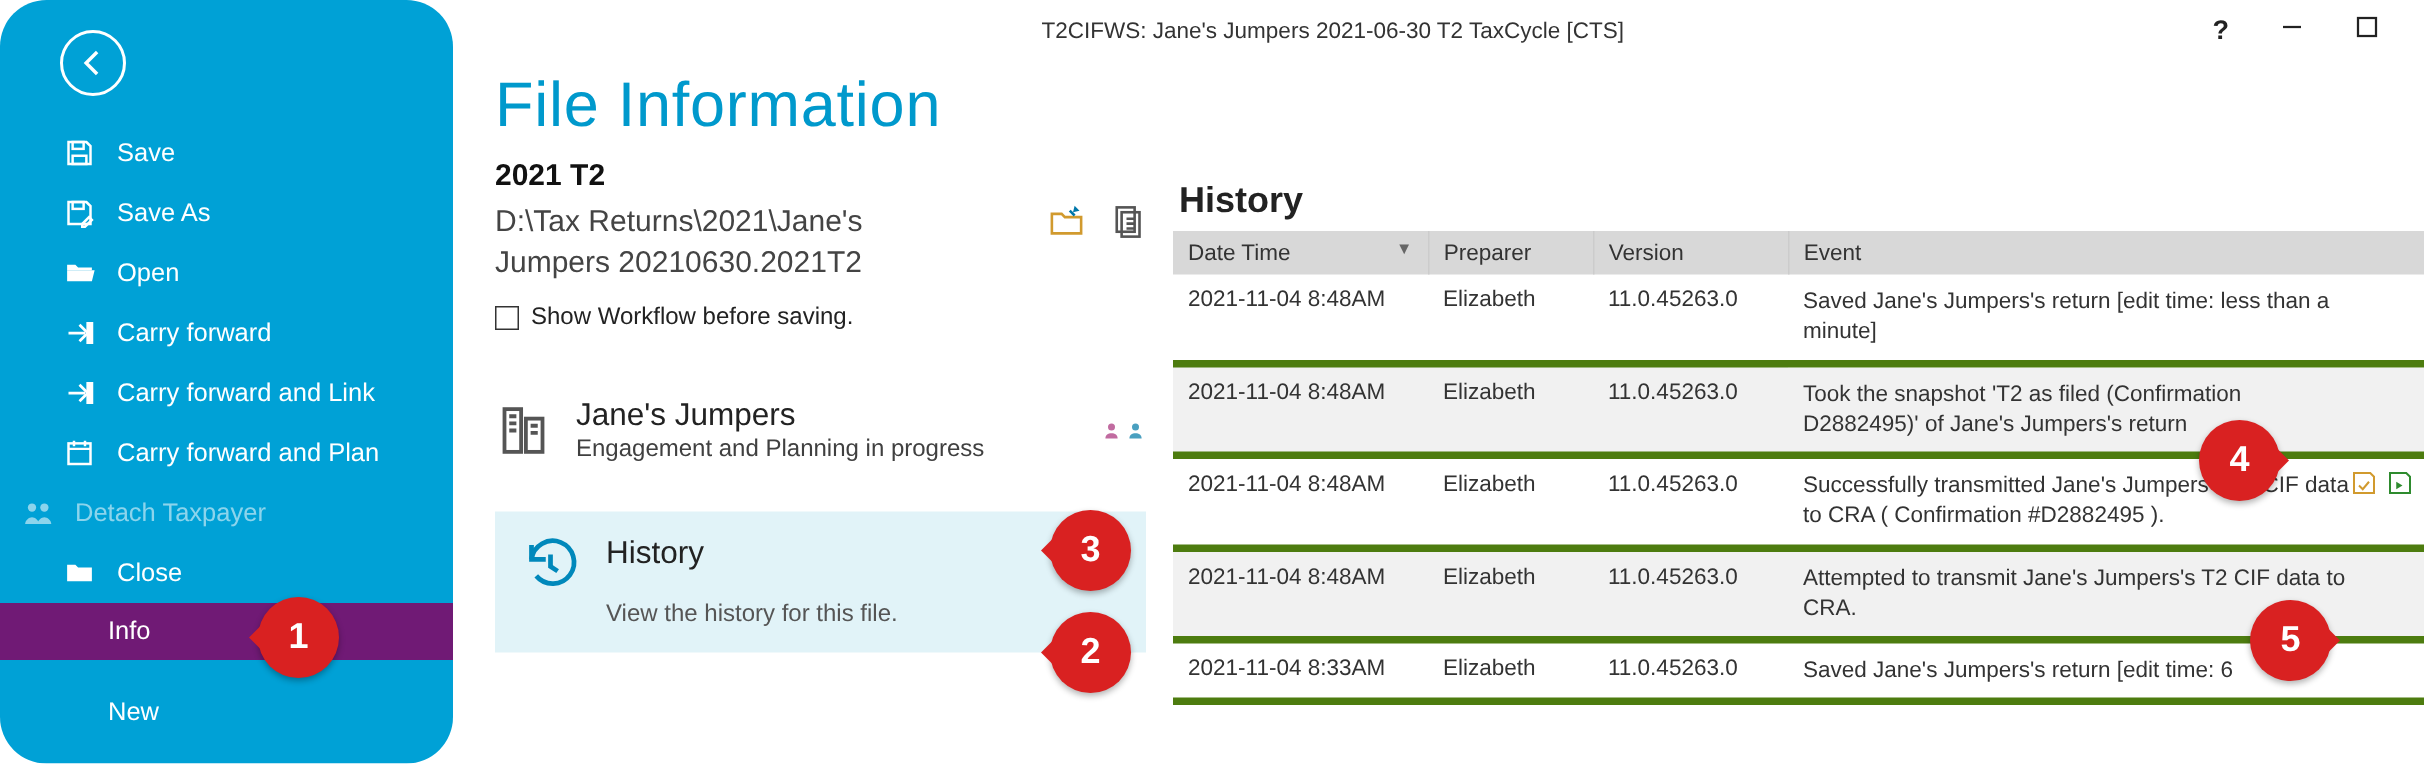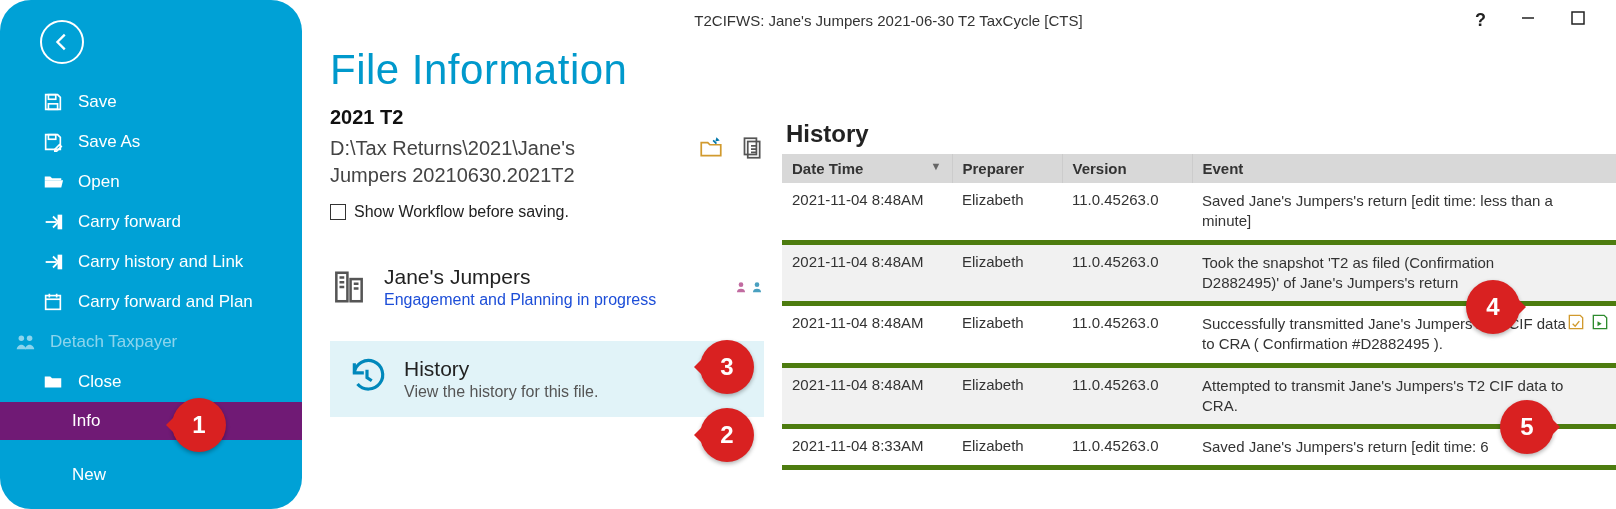--- a/index.html
+++ b/index.html
@@ -26,30 +26,30 @@
   .subhead { font-size: 20px; font-weight: 700; color: #111; margin-bottom: 6px; }
   .pathrow { display: flex; align-items: flex-start; gap: 8px; }
   .pathrow .path { font-size: 20px; color: #444; max-width: 300px; line-height: 1.35; }
   .pathrow .actions { margin-left: auto; display: flex; gap: 14px; }
   .pathrow .actions svg { width: 26px; height: 26px; cursor: pointer; }
   .checkrow { display: flex; align-items: center; gap: 8px; margin-top: 14px; font-size: 16px; color: #222; cursor: pointer; }
   .checkrow .box { width: 16px; height: 16px; border: 1.5px solid #333; }
   .client-row { display: flex; align-items: center; gap: 16px; margin-top: 44px; }
   .client-row .bico { width: 38px; height: 38px; }
   .client-row .txt .name { font-size: 21px; font-weight: 500; color: #222; }
-  .client-row .txt .status { font-size: 16px; color: #1d4ed8; margin-top: 2px; }
+  .client-row .txt .status { font-size: 16px; color: #404040; margin-top: 2px; }
   .client-row .pico { margin-left: auto; display:flex; gap:2px; }
   .history-card { background: #e1f3f8; margin-top: 32px; padding: 16px 18px; display: flex; gap: 18px; align-items: flex-start; cursor: pointer; }
   .history-card .hico { width: 38px; height: 38px; }
   .history-card .txt .t { font-size: 21px; font-weight: 500; color: #222; }
-  .history-card .txt .d { font-size: 16px; color: #555; margin-top: 2px; text-align: center; }
+  .history-card .txt .d { font-size: 16px; color: #555; margin-top: 20px; text-align: center; }
   .rightpanel { flex: 1; padding-top: 80px; overflow: hidden; }
   .rightpanel h2 { font-size: 24px; font-weight: 700; margin-bottom: 6px; margin-left: 4px;}
   table.hist { width: 100%; border-collapse: collapse; table-layout: fixed; }
-  table.hist thead th { background: #d8d8d8; font-weight: 700; font-size: 15px; color: #333; text-align: left; padding: 6px 10px; border-right: 1px solid #ccc; }
+  table.hist thead th { background: #d8d8d8; font-weight: 400; font-size: 15px; color: #333; text-align: left; padding: 6px 10px; border-right: 1px solid #ccc; }
   table.hist thead th:last-child { border-right: none; }
   table.hist thead th .sort { float: right; color: #666; font-size: 11px; }
   table.hist tbody td { padding: 8px 10px; font-size: 15px; color: #333; vertical-align: top; border-bottom: 5px solid #4d7c0f; }
   table.hist tbody tr.alt { background: #f1f1f1; }
   table.hist td.event { line-height: 1.35; position: relative; padding-right: 50px;}
   .row-actions { position: absolute; right: 6px; top: 6px; display: flex; gap: 4px; }
   .row-actions svg { width: 20px; height: 20px; cursor: pointer; }
   
   .callout { position: absolute; width: 54px; height: 54px; border-radius: 50%; background: #d92121; color: #fff; font-size: 24px; font-weight: 600; display: flex; align-items: center; justify-content: center; z-index: 50; box-shadow: 0 2px 4px rgba(0,0,0,0.3); }
   .callout::before { content:""; position:absolute; left:-18px; top:50%; transform:translateY(-50%); border:12px solid transparent; border-right-color:#d92121; }
@@ -106,21 +106,21 @@
         <span>Carry forward</span>
       </div>
       <div class="menu-item">
         <span class="ico">
             <svg viewBox="0 0 24 24" fill="none" stroke="#fff" stroke-width="2">
               <path d="M4 12h12"></path>
               <path d="M12 6l6 6-6 6"></path>
               <rect x="17" y="4" width="5" height="16" fill="#fff" stroke="none"></rect>
             </svg>
           </span>
-        <span>Carry history and Link</span>
+        <span>Carry forward and Link</span>
       </div>
       <div class="menu-item">
         <span class="ico">
             <svg viewBox="0 0 24 24" fill="none" stroke="#fff" stroke-width="1.8">
               <rect x="4" y="5" width="16" height="15"></rect>
               <path d="M4 9h16"></path>
               <path d="M8 3v4M16 3v4"></path>
             </svg>
           </span>
         <span>Carry forward and Plan</span>

